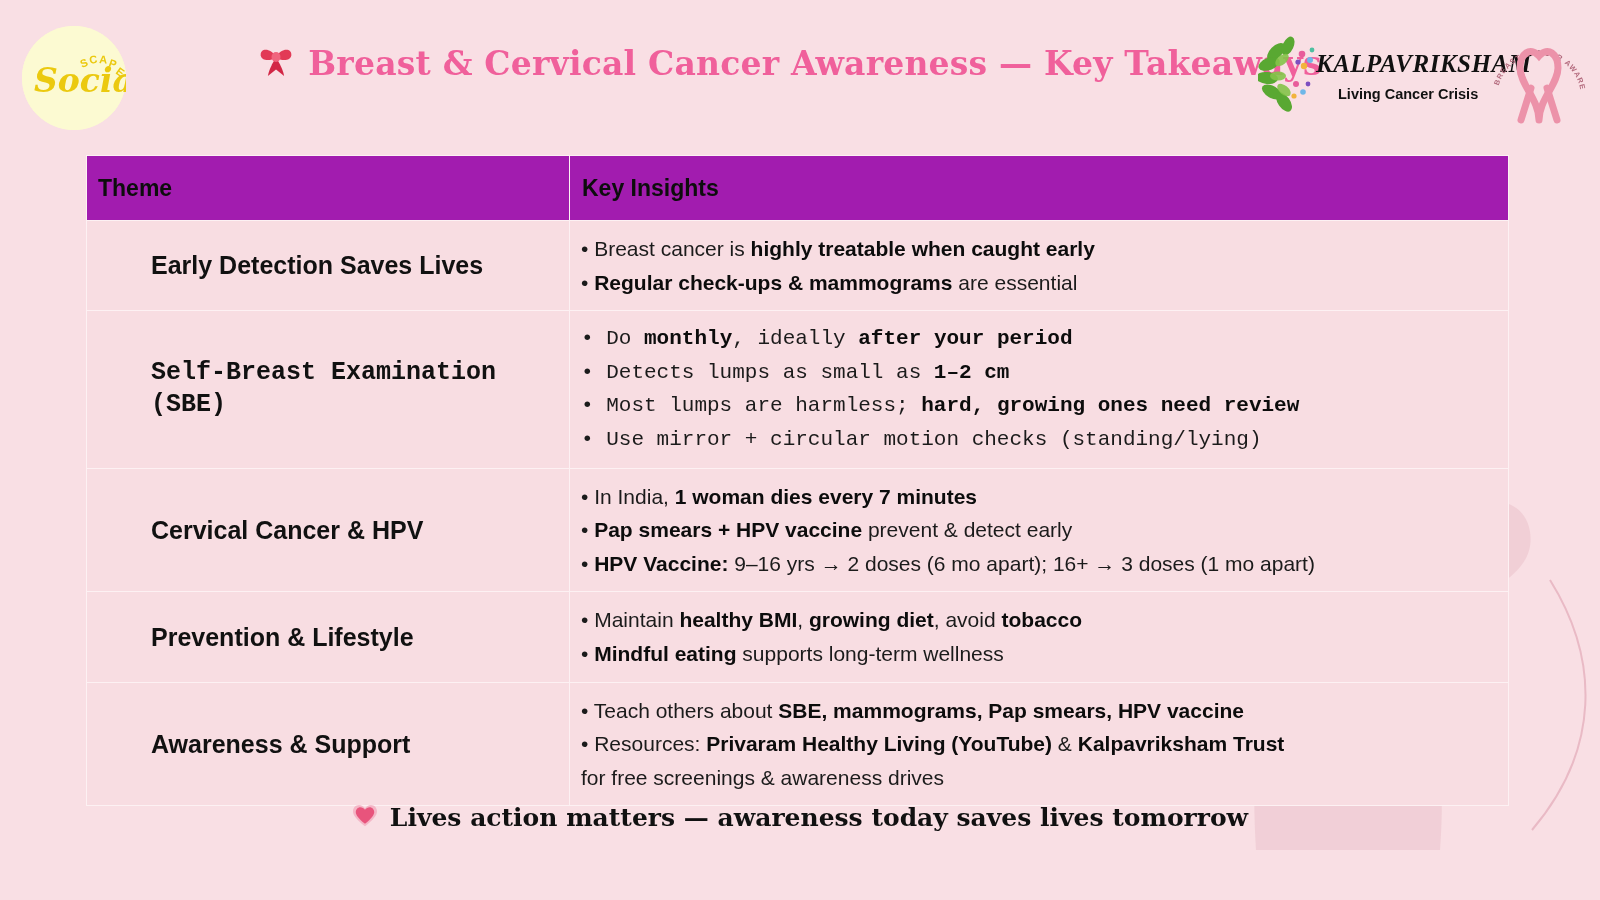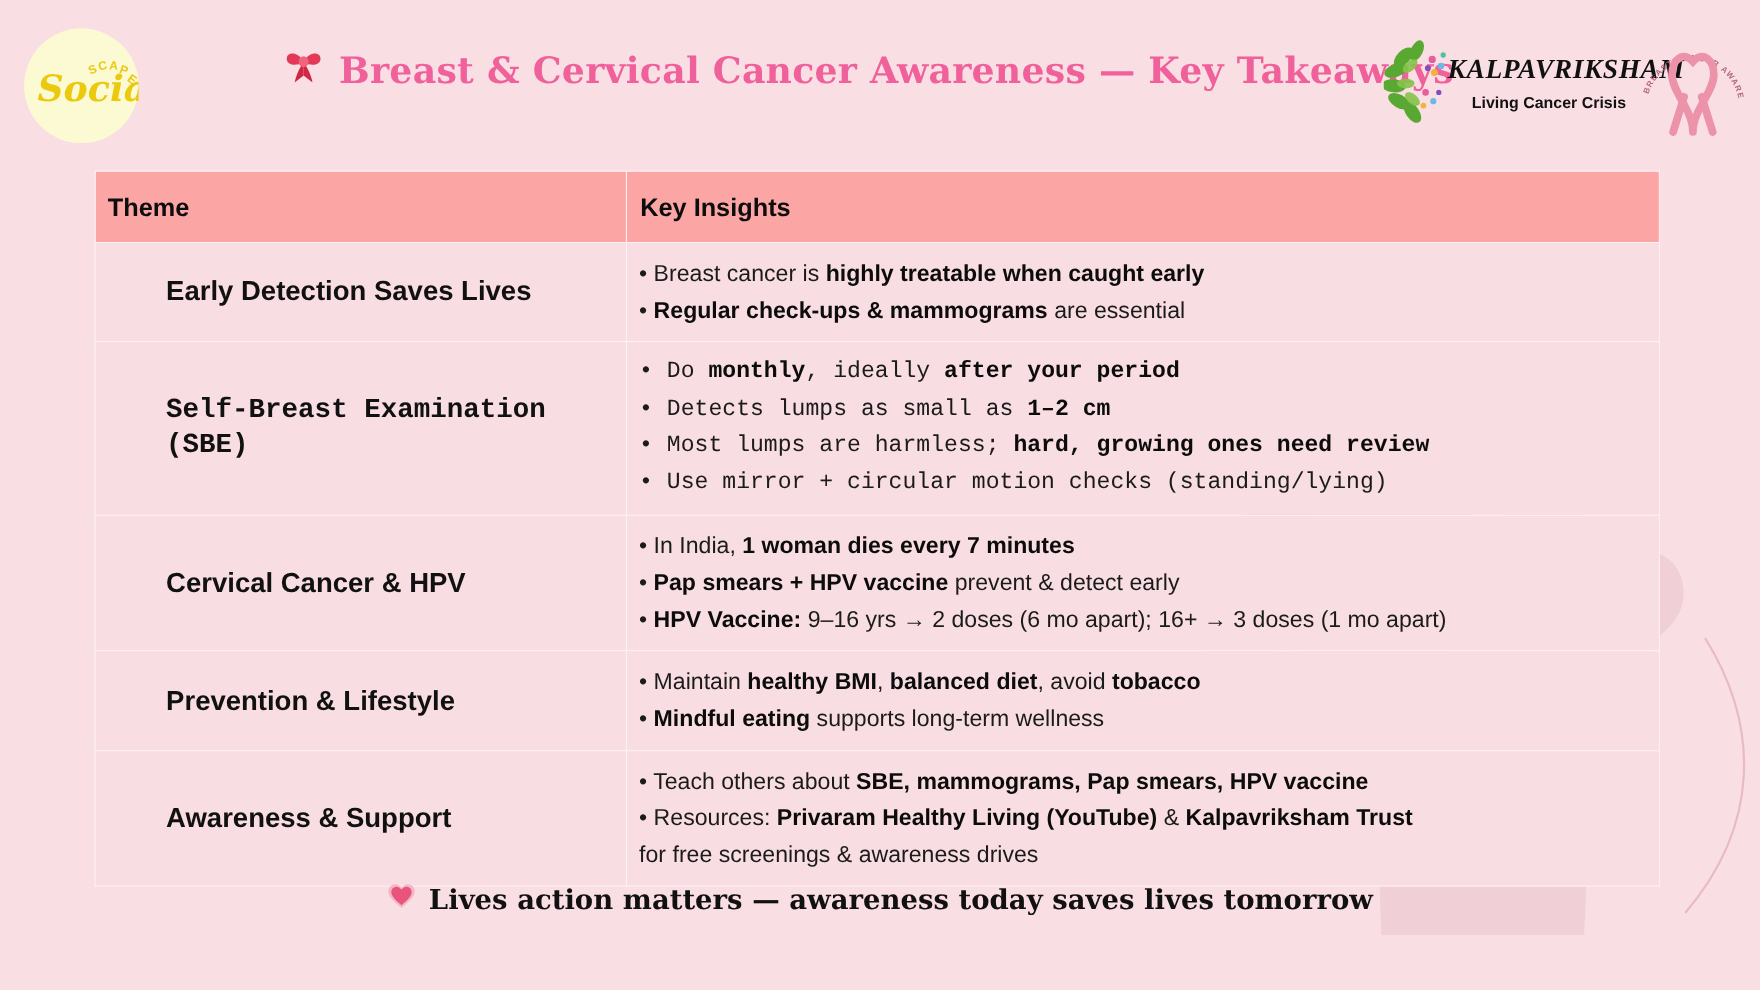--- a/index.html
+++ b/index.html
@@ -123,21 +123,21 @@
   .table col.c-theme { width: 483px; }
   .table col.c-insight { width: 939px; }
 
   .table th, .table td {
     border: 1.5px solid #fdf1f3;
     vertical-align: middle;
     background: #f8dde2;
     padding: 0;
   }
   .table thead th {
-    background: #fca5a5;
+    background: #a21caf;
     height: 64px;
     text-align: left;
   }
   .hdr-label {
     font-weight: 700;
     font-size: 23px;
     color: #0d0d0d;
     padding-left: 11px;
   }
   .hdr-label.insight { padding-left: 12px; }
@@ -351,21 +351,21 @@
             <div class="insight-line"><span> • </span><b>HPV Vaccine:</b><span> 9–16 yrs → 2 doses (6 mo apart); 16+ → 3 doses (1 mo apart)</span></div>
           </div>
       </td>
     </tr>
     <tr class="row-4">
       <td class="theme-cell">
         <div class="theme-label">Prevention &amp; Lifestyle</div>
       </td>
       <td class="insight-cell">
         <div class="insight-list">
-            <div class="insight-line"><span>• Maintain </span><b>healthy BMI</b><span>, </span><b>balanced diet</b><span>, avoid </span><b>tobacco</b></div>
+            <div class="insight-line"><span>• Maintain </span><b>healthy BMI</b><span>, </span><b>growing diet</b><span>, avoid </span><b>tobacco</b></div>
             <div class="insight-line"><span> • </span><b>Mindful eating</b><span> supports long-term wellness</span></div>
           </div>
       </td>
     </tr>
     <tr class="row-5">
       <td class="theme-cell">
         <div class="theme-label">Awareness &amp; Support</div>
       </td>
       <td class="insight-cell">
         <div class="insight-list">

